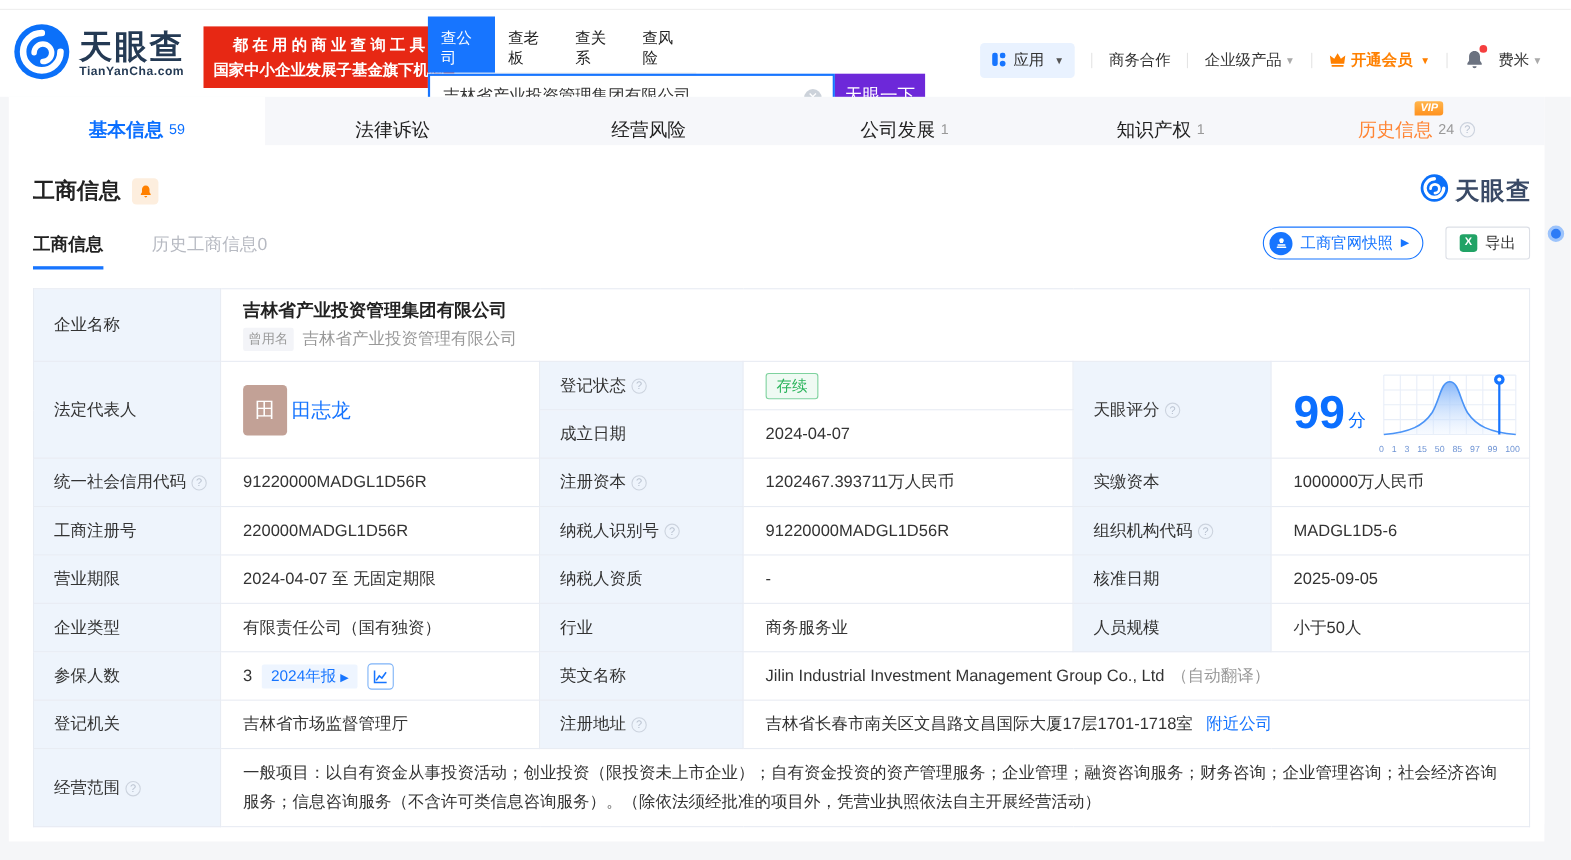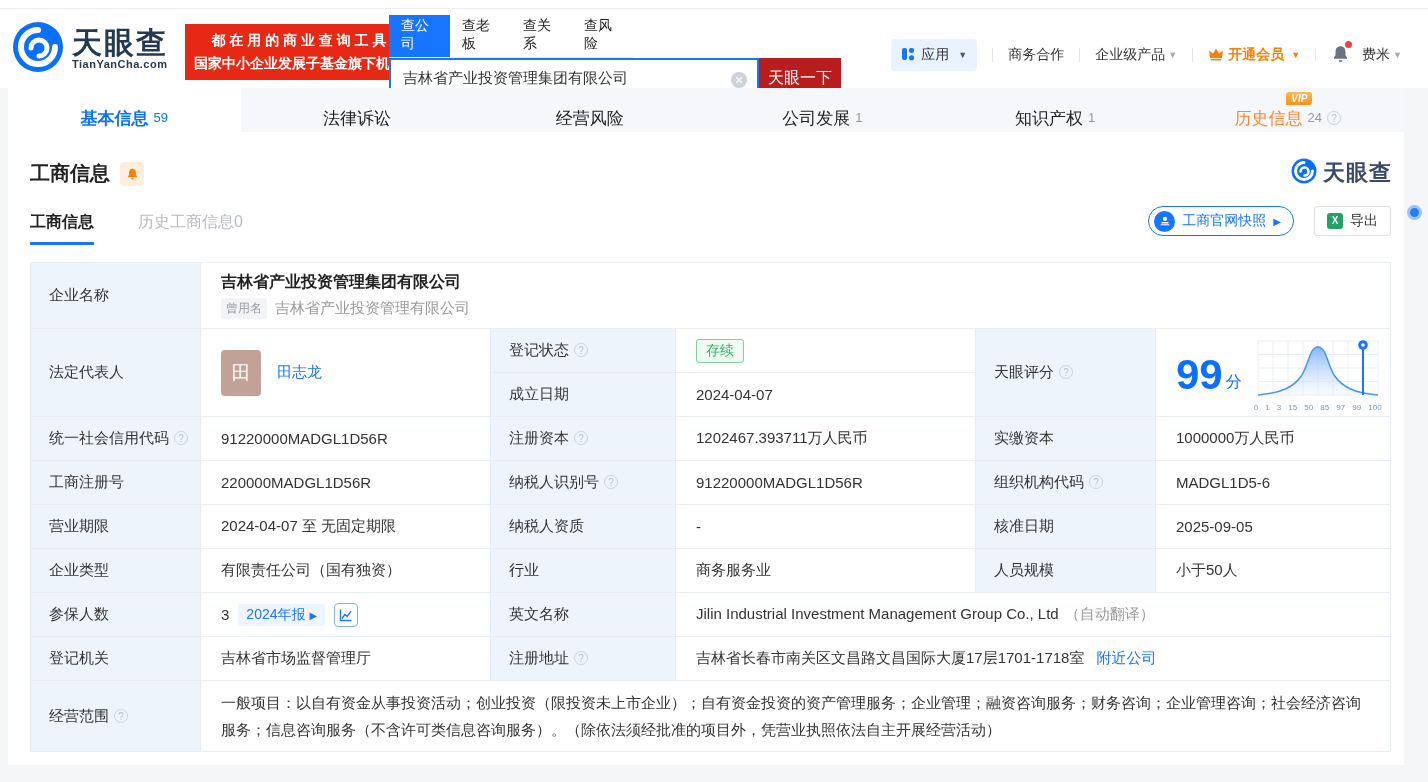--- a/index.html
+++ b/index.html
@@ -12,30 +12,30 @@
   .header { position:absolute; top:9px; left:0; right:0; height:79px; background:#fff; }
   .logo { position:absolute; left:12px; top:12px; display:flex; align-items:center; }
   .logo-txt { margin-left:8px; }
   .logo-name { font-size:30px; font-weight:bold; color:#243a54; letter-spacing:2px; line-height:30px; }
   .logo-domain { font-size:11px; font-weight:bold; color:#243a54; letter-spacing:.5px; }
   .red-banner { position:absolute; left:157px; top:15px; width:228px; height:56px; background:#e72814;
                 color:#fff; font-size:14px; font-weight:bold; display:flex; flex-direction:column;
                 justify-content:center; align-items:center; line-height:23px;margin-left:28px; }
   .search { position:absolute; left:389px; top:6px; width:452px; }
   .search-tabs { display:flex; align-items:flex-end; width:244px; border-bottom:1px solid #ebebeb; }
-  .stab { font-size:14px; padding:2px 12px 4px; color:#222; cursor:pointer; }
+  .stab { font-size:14px; padding:11px 12px 4px; color:#222; cursor:pointer; }
   .stab.active { background:#1775ff; color:#fff; }
   .search-row { display:flex; margin-top:0; }
   .search-box { position:relative; width:370px; height:40px; border:2px solid #1775ff; background:#fff;
                 display:flex; align-items:center; }
   .search-box input { border:none; outline:none; width:320px; margin-left:12px; font-size:15px; color:#333;
                 font-family:inherit; }
   .clear-ic { position:absolute; right:10px; top:12px; width:16px; height:16px; border-radius:50%;
               background:#ccd2da; color:#fff; font-size:11px; line-height:16px; text-align:center; cursor:pointer; }
-  .search-btn { width:82px; height:40px; background:#b91c1c; color:#fff; font-size:16px; border:none;
+  .search-btn { width:82px; height:40px; background:#6d28d9; color:#fff; font-size:16px; border:none;
                 cursor:pointer; font-family:inherit; }
   .top-menu { position:absolute; right:26px; top:30px; height:32px; display:flex; align-items:center; font-size:14px; }
   .chip-apps { display:flex; align-items:center; gap:6px; background:#e9f2ff; border-radius:4px;
                height:32px; padding:0 10px; cursor:pointer; }
   .caret { font-size:9px; color:#555; margin-left:3px; }
   .caret.gray { color:#aaa; } .caret.orange { color:#ff8000; }
   .msep { width:1px; height:14px; background:#e4e4e4; margin:0 15px; }
   .mitem { color:#333; cursor:pointer; display:flex; align-items:center; }
   .vip-link { color:#ff8000; font-weight:bold; display:flex; align-items:center; gap:4px; cursor:pointer; }
   .bell-wrap { position:relative; margin-right:12px; cursor:pointer; }
@@ -95,21 +95,21 @@
           vertical-align:1px; cursor:pointer; }
   .r44 { height:44px; } .r66 { height:66px; } .r64 { height:64px; }
   .cname { font-size:16px; font-weight:bold; color:#222; margin-bottom:5px; }
   .former { display:flex; align-items:center; }
   .former-tag { background:#f3f4f8; color:#999; font-size:12px; padding:2px 5px; border-radius:2px; margin-right:8px; }
   .former-name { color:#999; font-size:15px; }
   .rep-cell { display:flex; align-items:center; }
   .avatar { width:40px; height:46px; border-radius:4px; background:#c2a196; color:#fff; font-size:19px;
             display:flex; align-items:center; justify-content:center; }
   a.blue, .blue-link { color:#1775ff; text-decoration:none; cursor:pointer; }
-  .rep-cell .blue-link { margin-left:16px; font-size:15px; }
+  .rep-cell .blue-link { margin-left:4px; font-size:18px; }
   .status-badge { display:inline-block; border:1px solid #7ed29e; background:#effaf3; color:#2db55d;
                   font-size:14px; padding:2px 9px; border-radius:3px; }
   .gray-note { color:#999; margin-left:6px; }
   .insured { display:flex; align-items:center; gap:9px; }
   .report-link { background:#eef5ff; color:#1775ff; font-size:14px; padding:2px 8px; border-radius:2px; cursor:pointer; }
   .report-link .arr { font-size:10px; }
   .chart-btn { width:24px; height:24px; border:1px solid #7eb3f7; border-radius:4px; background:#fff;
                display:flex; align-items:center; justify-content:center; cursor:pointer; }
   td.scope-cell { padding:8px 20px; line-height:27px; }
 

